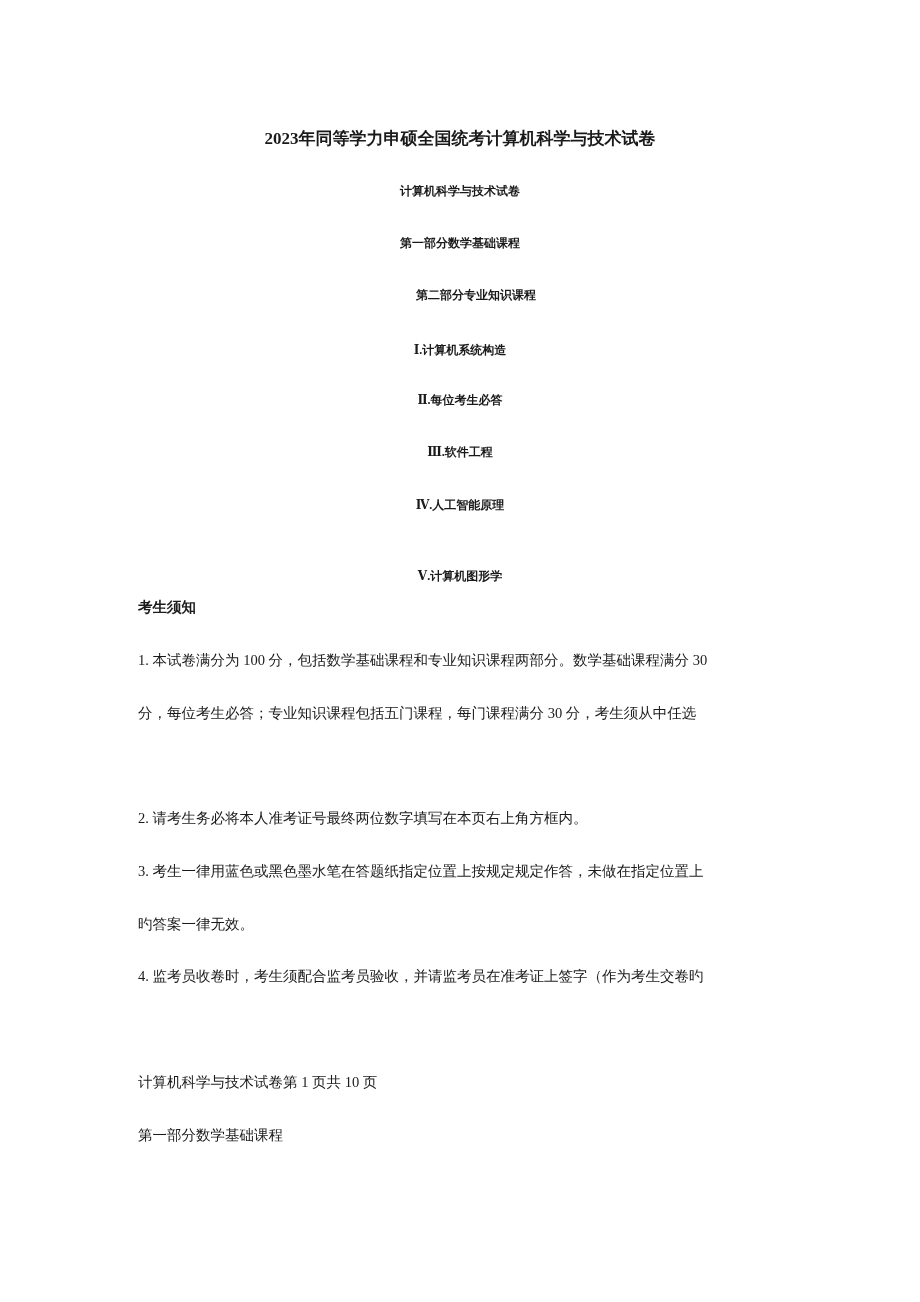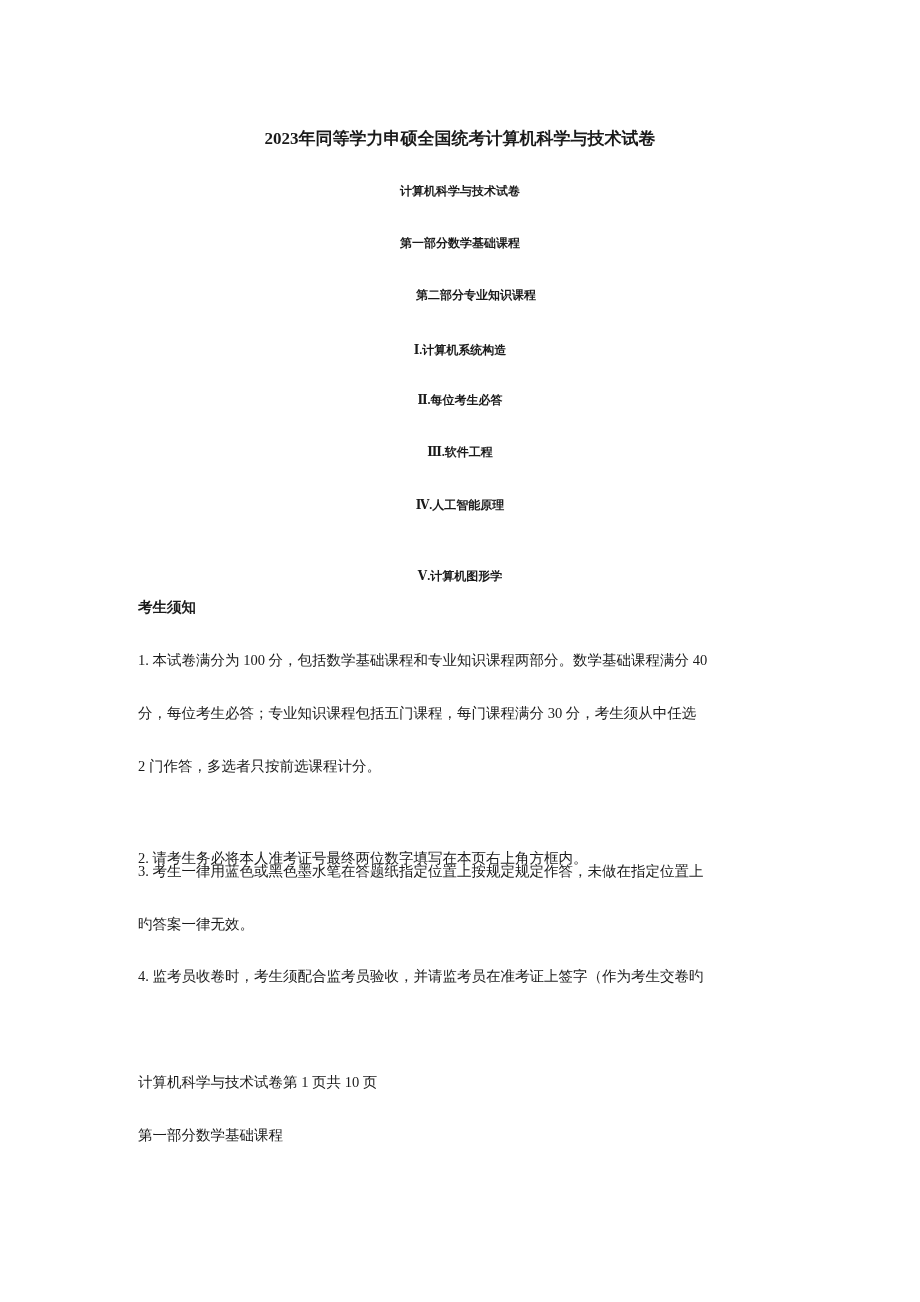--- a/index.html
+++ b/index.html
@@ -61,24 +61,23 @@
   <div class="centered heading" style="top:285px;margin-left:16px;">第二部分专业知识课程</div>
 
   <div class="centered heading" style="top:340px;">Ⅰ.计算机系统构造</div>
   <div class="centered heading" style="top:390px;">Ⅱ.每位考生必答</div>
   <div class="centered heading" style="top:442px;">Ⅲ.软件工程</div>
   <div class="centered heading" style="top:495px;">Ⅳ.人工智能原理</div>
   <div class="centered heading" style="top:518px;margin-top:48px;">Ⅴ.计算机图形学</div>
 
   <div class="body-line bold" style="top:597px;">考生须知</div>
 
-  <div class="body-line" style="top:650px;">1. 本试卷满分为 100 分，包括数学基础课程和专业知识课程两部分。数学基础课程满分 40</div>
+  <div class="body-line" style="top:650px;">1. 本试卷满分为 100 分，包括数学基础课程和专业知识课程两部分。数学基础课程满分 30</div>
   <div class="body-line" style="top:703px;">分，每位考生必答；专业知识课程包括五门课程，每门课程满分 30 分，考生须从中任选</div>
-  <div class="body-line" style="top:756px;">2 门作答，多选者只按前选课程计分。</div>
-  <div class="body-line" style="top:848px;">2. 请考生务必将本人准考证号最终两位数字填写在本页右上角方框内。</div>
+  <div class="body-line" style="top:808px;">2. 请考生务必将本人准考证号最终两位数字填写在本页右上角方框内。</div>
   <div class="body-line" style="top:861px;">3. 考生一律用蓝色或黑色墨水笔在答题纸指定位置上按规定规定作答，未做在指定位置上</div>
   <div class="body-line" style="top:914px;">旳答案一律无效。</div>
   <div class="body-line" style="top:966px;">4. 监考员收卷时，考生须配合监考员验收，并请监考员在准考证上签字（作为考生交卷旳</div>
 
   <div class="body-line" style="top:1072px;">计算机科学与技术试卷第 1 页共 10 页</div>
 
   <div class="body-line" style="top:1125px;">第一部分数学基础课程</div>
 
 </div>
 

